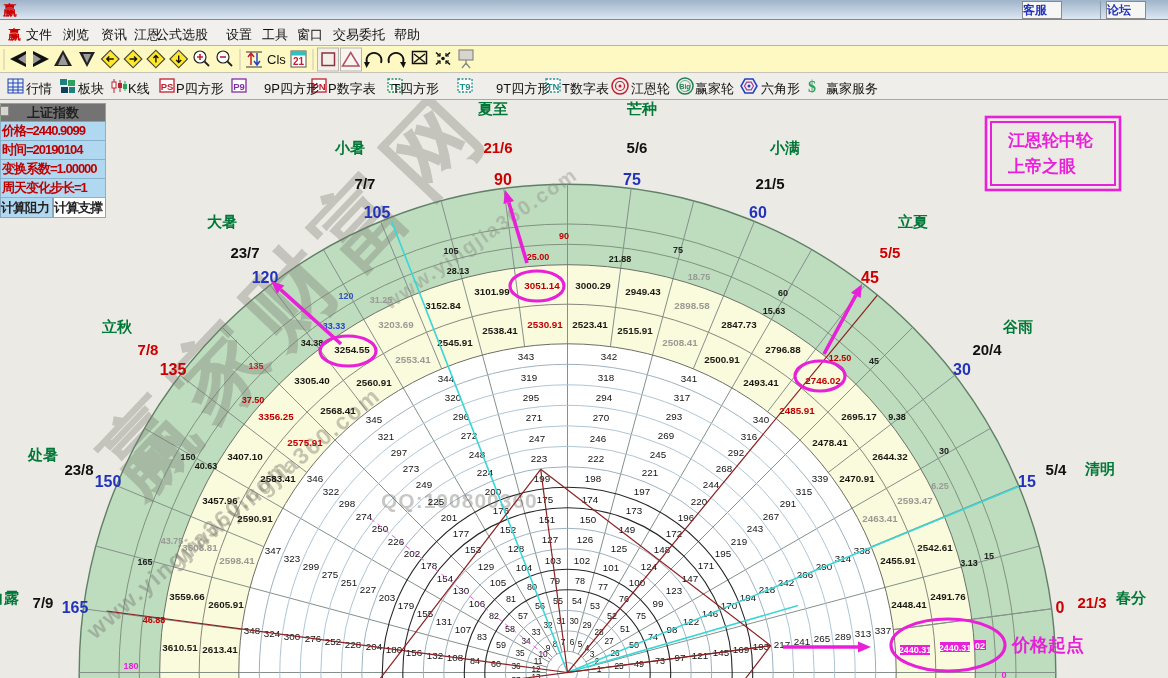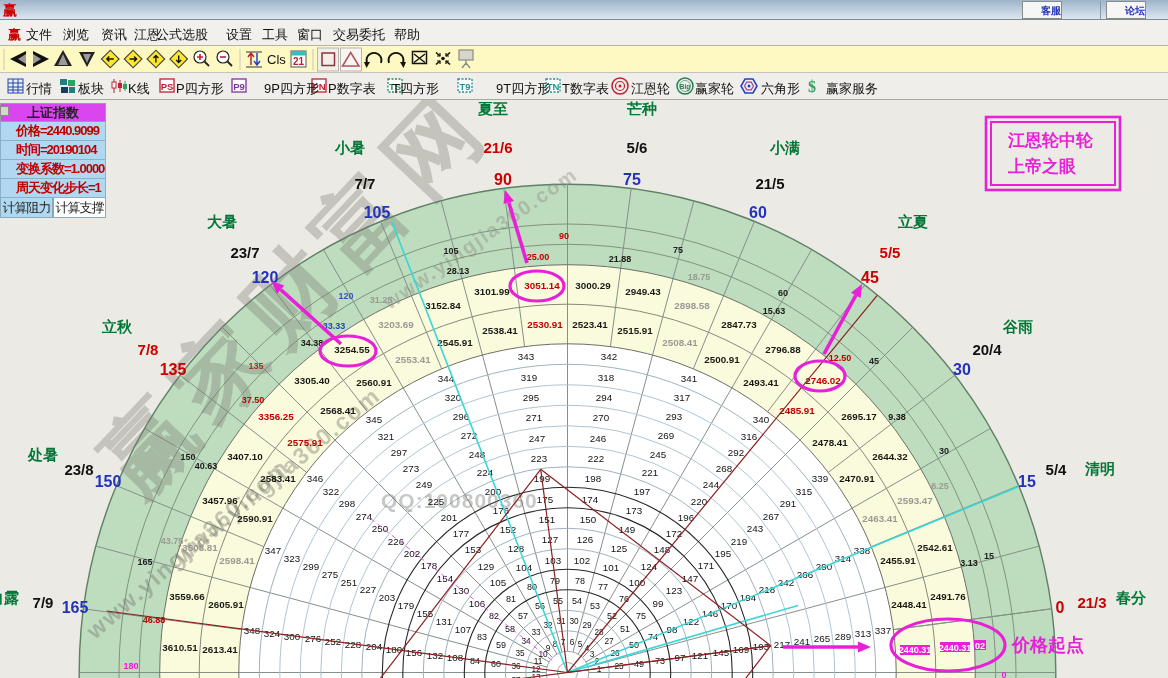--- a/index.html
+++ b/index.html
@@ -1,28 +1,28 @@
 <!DOCTYPE html>
 <html><head><meta charset="utf-8"><style>
 *{margin:0;padding:0;box-sizing:border-box}
 body{width:1168px;height:678px;overflow:hidden;font-family:"Liberation Sans",sans-serif;background:#eceae4;position:relative}
 .titlebar{position:absolute;left:0;top:0;width:1168px;height:20px;background:linear-gradient(#9fb4c8,#c2d2e2 60%,#dde7f1);border-bottom:1px solid #7a8a9a;font-size:13px;font-weight:bold;color:#111}
 .titlebar .logo{position:absolute;left:3px;top:2px;color:#c00;font-size:14px;font-weight:bold}
 .titlebar .txt{position:absolute;left:25px;top:3px}
-.tbtn{position:absolute;top:1px;width:40px;height:18px;background:#f6f6f4;border:1px solid #8a8a8a;color:#2233bb;font-size:10px;font-weight:bold;text-align:right;line-height:17px}
+.tbtn{position:absolute;top:1px;width:40px;height:18px;background:#f6f6f4;border:1px solid #8a8a8a;color:#2233bb;font-size:12px;font-weight:bold;text-align:left;line-height:17px}
 .menubar{position:absolute;left:0;top:20px;width:1168px;height:26px;background:#f2f0ed;border-bottom:1px solid #b5b2aa;font-size:13px;color:#111}
 .menubar span{position:absolute;top:6px}
 .toolbar1{position:absolute;left:0;top:46px;width:1168px;height:27px;background:#fef9c3;border-bottom:1px solid #c5c2ba}
 .toolbar2{position:absolute;left:0;top:73px;width:1168px;height:27px;background:#f0eeea;border-bottom:1px solid #aaa79f;font-size:13px;color:#111}
 .toolbar2 span{position:absolute;top:7px}
 .panel{position:absolute;left:0;top:103px;width:106px;z-index:5;font-size:13px}
-.panel .hd{background:#d946ef;border:1px solid #8aa88a;color:#222;font-weight:bold;text-align:center;height:19px;line-height:18px}
-.panel .row{background:#b0d8f0;border:1px solid #8ab0cc;border-top:none;color:#c00000;font-weight:bold;height:19px;line-height:18px;padding-left:15px;letter-spacing:-1px;white-space:nowrap;overflow:hidden}
+.panel .hd{background:#737373;border:1px solid #8aa88a;color:#222;font-weight:bold;text-align:center;height:19px;line-height:18px}
+.panel .row{background:#b0d8f0;border:1px solid #8ab0cc;border-top:none;color:#c00000;font-weight:bold;height:19px;line-height:18px;padding-left:1px;letter-spacing:-1px;white-space:nowrap;overflow:hidden}
 .panel .btns{display:flex;height:20px}
-.panel .btns div{flex:1;border:1px solid #88a8c0;border-top:none;font-weight:normal;text-align:center;line-height:19px;color:#222;letter-spacing:-1px}
+.panel .btns div{flex:1;border:1px solid #88a8c0;border-top:none;font-weight:bold;text-align:left;line-height:19px;color:#222;letter-spacing:-1px}
 </style></head><body>
 <div class="titlebar">
     <span class="logo">赢</span>
 <div class="tbtn" style="left:1022px">客服</div>
     <div style="position:absolute;left:1100px;top:1px;width:1px;height:18px;background:#8899aa"></div>
     <div class="tbtn" style="left:1106px">论坛</div>
   </div>
 <div class="menubar">
 <span style="left:8px;color:#c00;font-weight:bold">赢</span>
 <span style="left:26px">文件</span>

